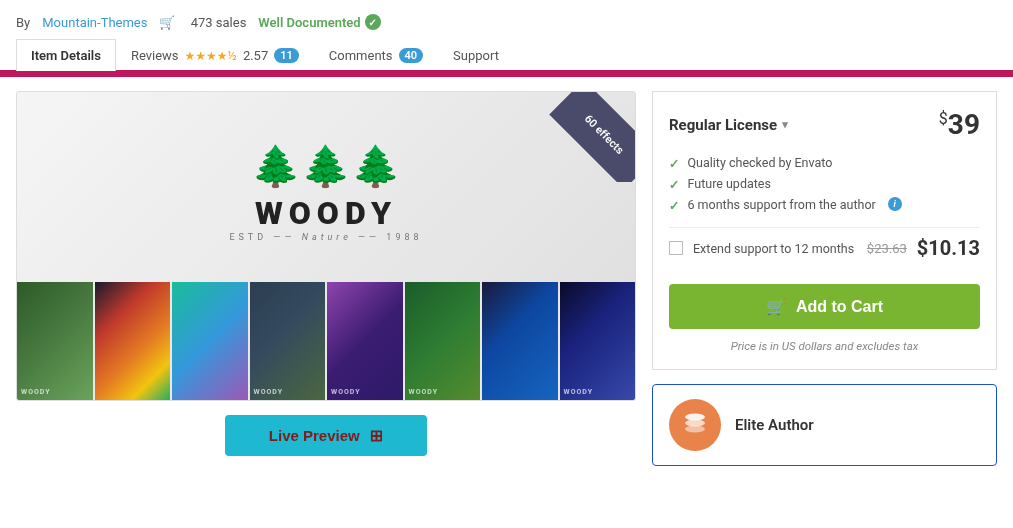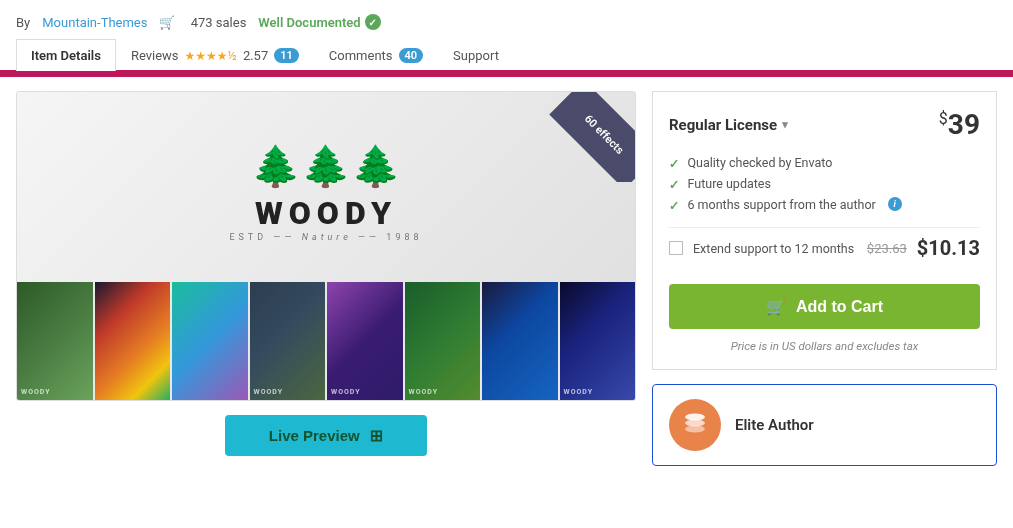--- a/index.html
+++ b/index.html
@@ -201,21 +201,21 @@
     }
 
     
     .preview-btn-row {
       display: flex;
       justify-content: center;
       margin-top: 14px;
     }
     .live-preview-btn {
       background: #1eb8d0;
-      color: #14532d;
+      color: #7f1d1d;
       border: none;
       padding: 11px 44px;
       border-radius: 4px;
       font-size: 15px;
       font-weight: 600;
       cursor: pointer;
       display: flex;
       align-items: center;
       gap: 10px;
     }

